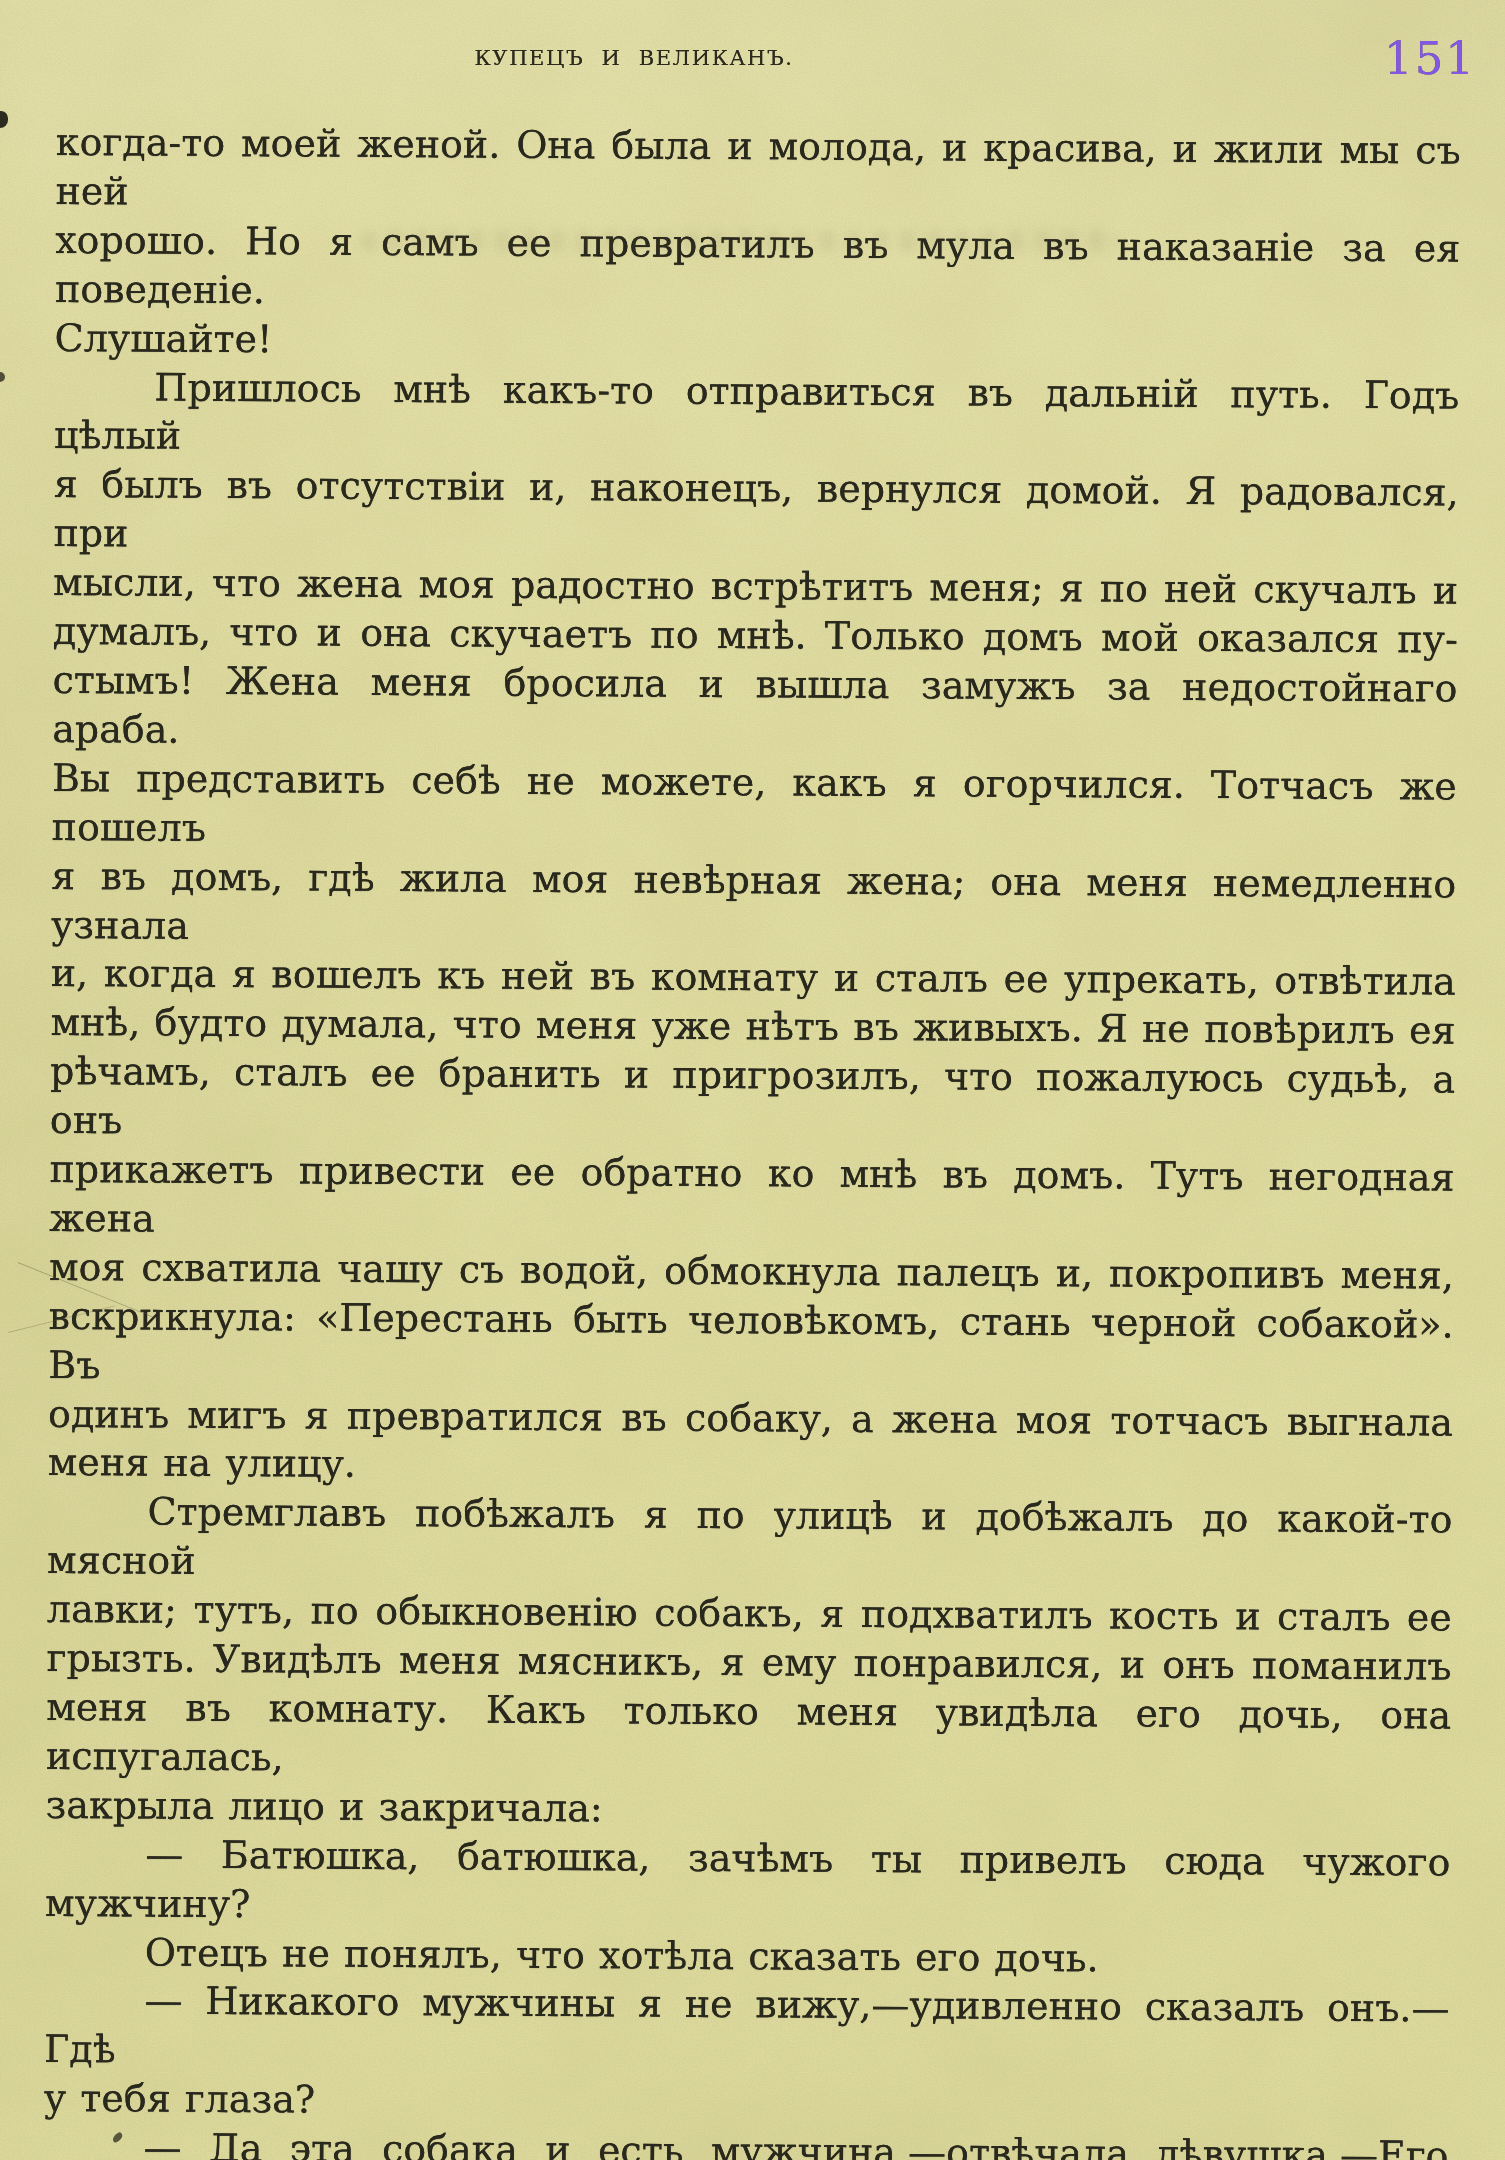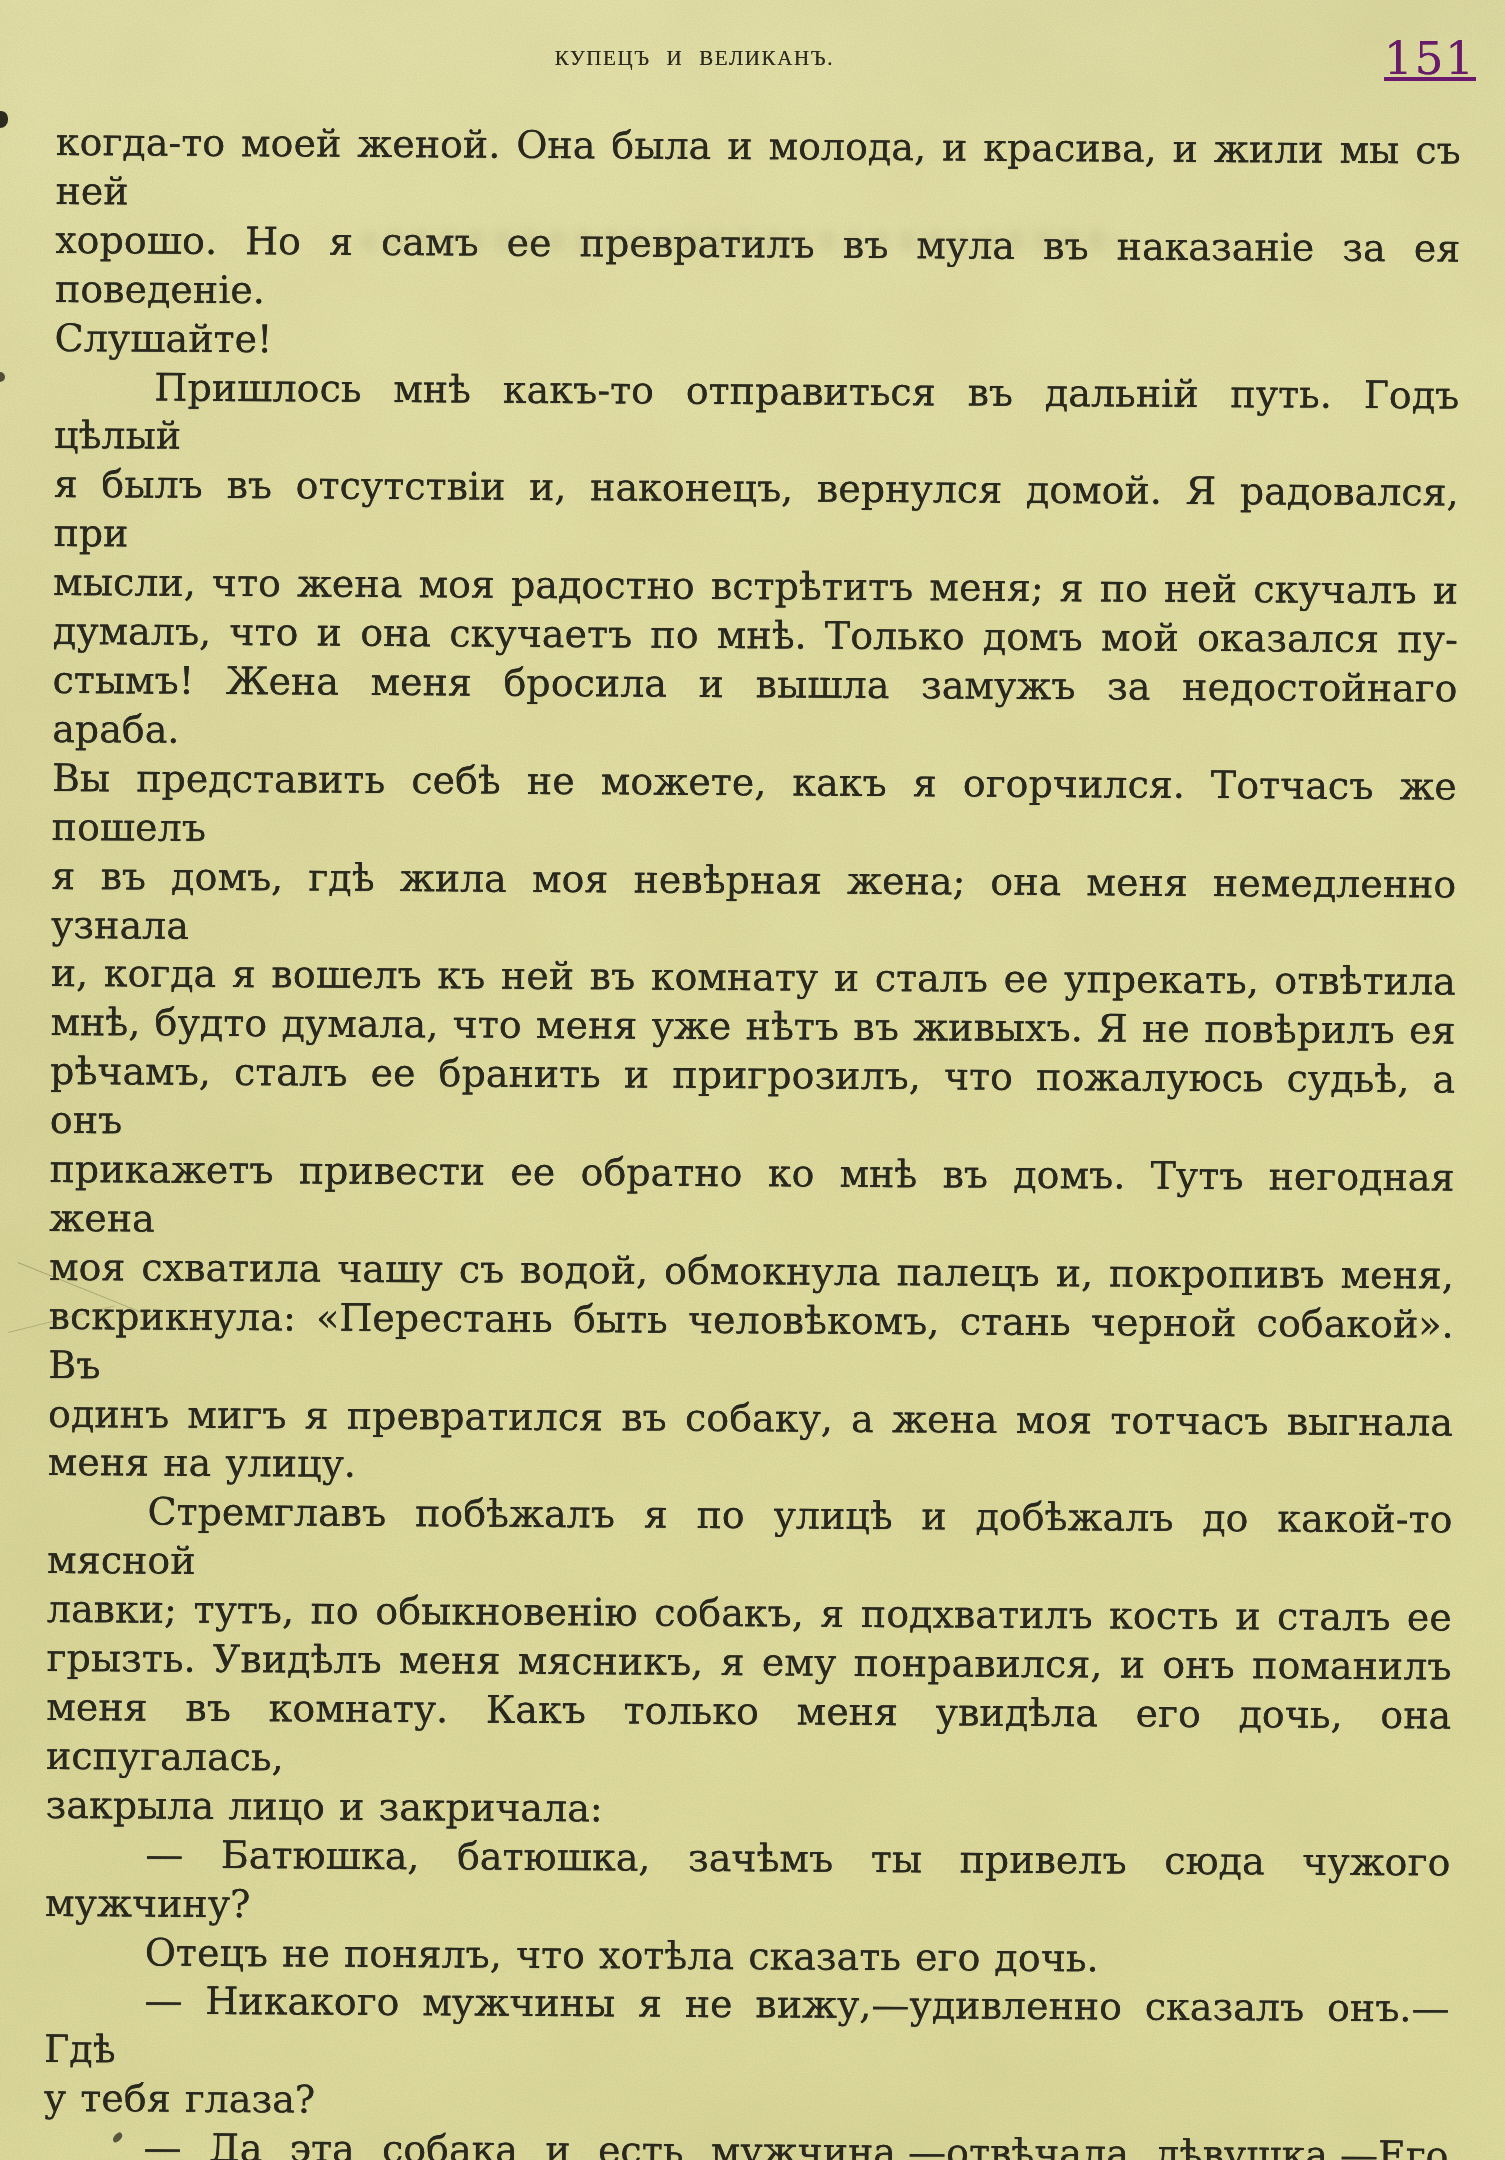--- a/index.html
+++ b/index.html
@@ -8,30 +8,28 @@
     font-family:"DejaVu Serif", serif;
     background:
       radial-gradient(1300px 600px at 105% -4%, rgba(150,140,75,.10), transparent 70%),
       radial-gradient(900px 1900px at -10% 55%, rgba(125,115,60,.07), transparent 72%),
       radial-gradient(1000px 500px at 60% 108%, rgba(130,120,60,.06), transparent 70%),
       linear-gradient(180deg,#eae7b1 0%,#e8e5ab 38%,#e5e2a6 100%);
   }
   .page{position:absolute;inset:0;}
   
   .running-title{
-    position:absolute;top:46px;left:434px;width:400px;text-align:right;
+    position:absolute;top:46px;left:434px;width:400px;text-align:center;
     font-size:21px;letter-spacing:1.6px;word-spacing:9px;color:#2e2c21;
     text-shadow:0 0 .5px rgba(46,44,33,.85);
-    font-family:Liberation Serif, serif;
   }
   .page-number{
     position:absolute;top:32px;left:1384px;width:90px;text-align:left;
-    font-size:45px;letter-spacing:2px;color:#701a75;
+    font-size:45px;letter-spacing:2px;color:#8b5cf6;
     text-shadow:0 0 .6px rgba(43,42,31,.8);
-    text-decoration:underline;
   }
   
   .text-block{
     position:absolute;left:56px;top:118px;width:1405px;
     font-size:38px;line-height:48.9px;color:#2b2a1f;word-spacing:2px;
     transform:rotate(.35deg);transform-origin:0 0;
     text-shadow:0 0 .5px rgba(43,42,31,.9), 0 .4px 1.1px rgba(43,42,31,.22);
   }
   .paragraph{margin:0;}
   .line{text-align:justify;text-align-last:justify;}

